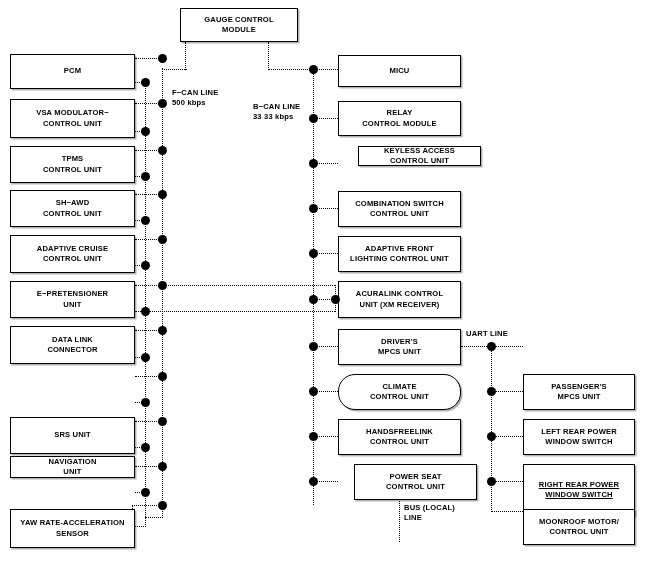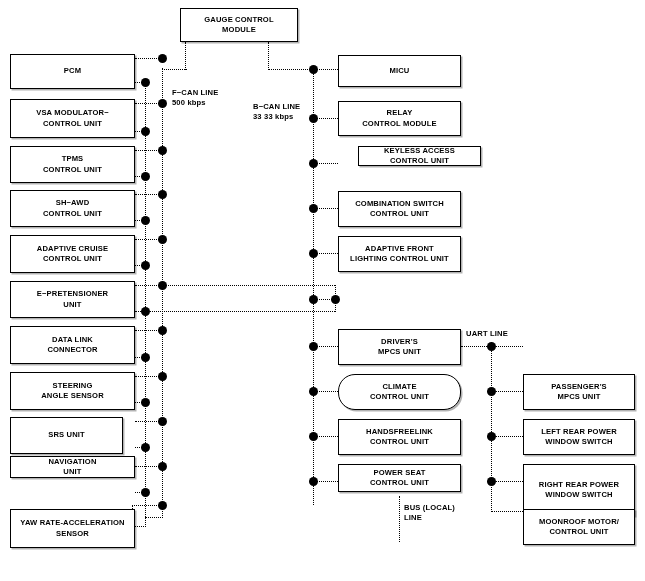--- a/index.html
+++ b/index.html
@@ -139,28 +139,24 @@
   <div class="hline" style="left:135px;top:285px;width:200px;"></div>
   <div class="hline" style="left:135px;top:311px;width:200px;"></div>
 
   <div class="node center" style="left:10px;top:326px;width:125px;height:38px;">
     <span class="lbl">DATA LINK
 CONNECTOR</span>
   </div>
   <div class="hline" style="left:135px;top:330px;width:28px;"></div>
   <div class="hline" style="left:135px;top:357px;width:11px;"></div>
 
-  <div class="node center" style="left:10px;top:372px;width:125px;height:38px;">
-    <span class="lbl">STEERING
-ANGLE SENSOR</span>
-  </div>
   <div class="hline" style="left:135px;top:376px;width:28px;"></div>
   <div class="hline" style="left:135px;top:402px;width:11px;"></div>
 
-  <div class="node center" style="left:10px;top:417px;width:113px;height:37px;">
+  <div class="node center" style="left:10px;top:417px;width:125px;height:37px;">
     <span class="lbl">SRS UNIT</span>
   </div>
   <div class="hline" style="left:135px;top:421px;width:28px;"></div>
   <div class="hline" style="left:135px;top:447px;width:11px;"></div>
 
   <div class="node center" style="left:10px;top:456px;width:125px;height:22px;">
     <span class="lbl">NAVIGATION
 UNIT</span>
   </div>
   <div class="hline" style="left:135px;top:466px;width:28px;"></div>
@@ -193,20 +189,24 @@
 CONTROL UNIT</span>
   </div>
   <div class="hline" style="left:313px;top:208px;width:25px;"></div>
 
   <div class="node center" style="left:338px;top:236px;width:123px;height:36px;">
     <span class="lbl">ADAPTIVE FRONT
 LIGHTING CONTROL UNIT</span>
   </div>
   <div class="hline" style="left:313px;top:253px;width:25px;"></div>
 
+  <div class="node center" style="left:338px;top:281px;width:123px;height:37px;">
+    <span class="lbl">ACURALINK CONTROL
+UNIT (XM RECEIVER)</span>
+  </div>
   <div class="hline" style="left:313px;top:299px;width:25px;"></div>
   <div class="vline" style="left:335px;top:285px;height:27px;"></div>
 
   <div class="node center" style="left:338px;top:329px;width:123px;height:36px;">
     <span class="lbl">DRIVER'S
 MPCS UNIT</span>
   </div>
   <div class="hline" style="left:313px;top:346px;width:25px;"></div>
   <div class="hline" style="left:461px;top:346px;width:30px;"></div>
 
@@ -215,41 +215,41 @@
 CONTROL UNIT</span>
   </div>
   <div class="hline" style="left:313px;top:391px;width:25px;"></div>
 
   <div class="node center" style="left:338px;top:419px;width:123px;height:36px;">
     <span class="lbl">HANDSFREELINK
 CONTROL UNIT</span>
   </div>
   <div class="hline" style="left:313px;top:436px;width:25px;"></div>
 
-  <div class="node center" style="left:338px;top:464px;width:123px;height:28px;">
+  <div class="node center" style="left:354px;top:464px;width:123px;height:36px;">
     <span class="lbl">POWER SEAT
 CONTROL UNIT</span>
   </div>
   <div class="hline" style="left:313px;top:481px;width:25px;"></div>
 
   <div class="hline" style="left:491px;top:346px;width:32px;"></div>
 
   <div class="node center" style="left:523px;top:374px;width:112px;height:36px;">
     <span class="lbl">PASSENGER'S
 MPCS UNIT</span>
   </div>
   <div class="hline" style="left:491px;top:391px;width:32px;"></div>
 
   <div class="node center" style="left:523px;top:419px;width:112px;height:36px;">
     <span class="lbl">LEFT REAR POWER
 WINDOW SWITCH</span>
   </div>
   <div class="hline" style="left:491px;top:436px;width:32px;"></div>
 
-  <div class="node center" style="left:523px;top:464px;width:112px;height:52px;">
+  <div class="node center" style="left:523px;top:464px;width:112px;height:52px;text-decoration:underline;">
     <span class="lbl">RIGHT REAR POWER
 WINDOW SWITCH</span>
   </div>
   <div class="hline" style="left:491px;top:481px;width:32px;"></div>
 
   <div class="node center" style="left:523px;top:509px;width:112px;height:36px;">
     <span class="lbl">MOONROOF MOTOR/
 CONTROL UNIT</span>
   </div>
 

